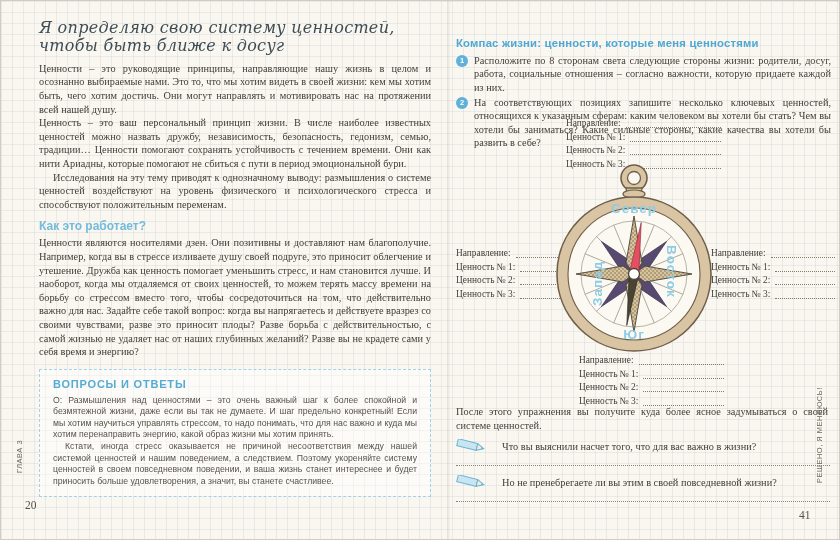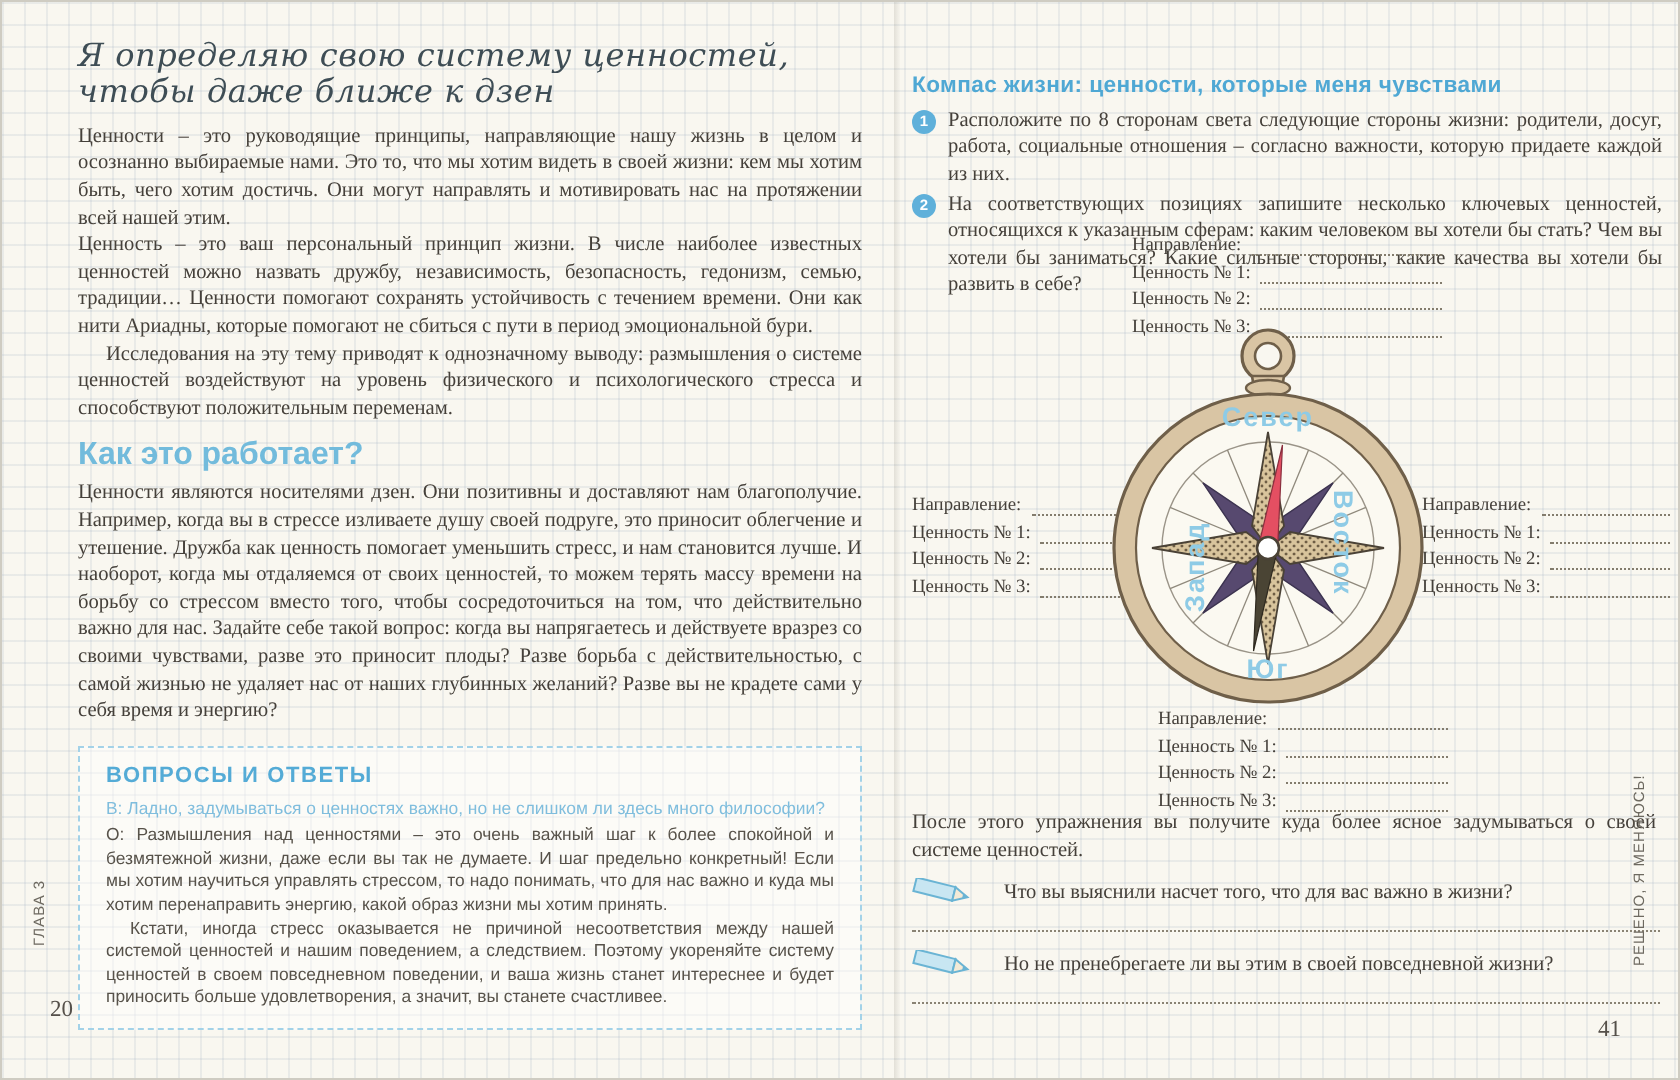--- a/index.html
+++ b/index.html
@@ -32,21 +32,21 @@
     text-align:justify;
   }
   .indent { text-indent:14px; }
   .script-heading {
     font-family:"DejaVu Serif", serif; font-style:italic;
     font-size:15.5px; color:#61b1d7; letter-spacing:0.4px;
     margin:9px 0 4px 0;
   }
   .small-heading {
     font-family:"Liberation Sans", sans-serif;
-    font-size:16px; color:#72bbdc; margin:8px 0 3px 0;
+    font-size:12px; color:#72bbdc; margin:8px 0 3px 0;
   }
   .qa-box {
     margin-top:10px; border:1.5px dashed #a3d2e8; background:rgba(255,255,255,0.45);
     padding:8px 13px 9px 13px;
   }
   .qa-title {
     font-family:"Liberation Sans", sans-serif; font-weight:bold;
     font-size:11px; color:#54abd6; letter-spacing:0.8px; margin-bottom:5px;
   }
   .qa-q {
@@ -122,43 +122,42 @@
 </style>
 </head>
 <body>
 
 <div class="spread">
   <div class="gutter"></div>
 
   <div class="left-page">
     <div class="hand-title">
       <div>Я определяю свою систему ценностей,</div>
-      <div>чтобы даже ближе к дзен</div>
+      <div>чтобы быть ближе к досуг</div>
     </div>
-    <p class="body-text">Ценности – это руководящие принципы, направляющие нашу жизнь в целом и осознанно выбираемые нами. Это то, что мы хотим видеть в своей жизни: кем мы хотим быть, чего хотим достичь. Они могут направлять и мотивировать нас на протяжении всей нашей этим.</p>
+    <p class="body-text">Ценности – это руководящие принципы, направляющие нашу жизнь в целом и осознанно выбираемые нами. Это то, что мы хотим видеть в своей жизни: кем мы хотим быть, чего хотим достичь. Они могут направлять и мотивировать нас на протяжении всей нашей душу.</p>
 
     <p class="body-text">Ценность – это ваш персональный принцип жизни. В числе наиболее известных ценностей можно назвать дружбу, независимость, безопасность, гедонизм, семью, традиции… Ценности помогают сохранять устойчивость с течением времени. Они как нити Ариадны, которые помогают не сбиться с пути в период эмоциональной бури.</p>
     <p class="body-text indent">Исследования на эту тему приводят к однозначному выводу: размышления о системе ценностей воздействуют на уровень физического и психологического стресса и способствуют положительным переменам.</p>
 
     <h4 class="small-heading">Как это работает?</h4>
     <p class="body-text">Ценности являются носителями дзен. Они позитивны и доставляют нам благополучие. Например, когда вы в стрессе изливаете душу своей подруге, это приносит облегчение и утешение. Дружба как ценность помогает уменьшить стресс, и нам становится лучше. И наоборот, когда мы отдаляемся от своих ценностей, то можем терять массу времени на борьбу со стрессом вместо того, чтобы сосредоточиться на том, что действительно важно для нас. Задайте себе такой вопрос: когда вы напрягаетесь и действуете вразрез со своими чувствами, разве это приносит плоды? Разве борьба с действительностью, с самой жизнью не удаляет нас от наших глубинных желаний? Разве вы не крадете сами у себя время и энергию?</p>
 
     <div class="qa-box">
       <div class="qa-title">ВОПРОСЫ И ОТВЕТЫ</div>
-      <p class="qa-q">В: Ладно, задумываться о ценностях важно, но не слишком ли здесь много философии?</p>
       <p class="qa-a">О: Размышления над ценностями – это очень важный шаг к более спокойной и безмятежной жизни, даже если вы так не думаете. И шаг предельно конкретный! Если мы хотим научиться управлять стрессом, то надо понимать, что для нас важно и куда мы хотим перенаправить энергию, какой образ жизни мы хотим принять.</p>
       <p class="qa-a indent">Кстати, иногда стресс оказывается не причиной несоответствия между нашей системой ценностей и нашим поведением, а следствием. Поэтому укореняйте систему ценностей в своем повседневном поведении, и ваша жизнь станет интереснее и будет приносить больше удовлетворения, а значит, вы станете счастливее.</p>
     </div>
 
   </div>
 
   <div class="vert-label chapter-label">ГЛАВА 3</div>
   <div class="page-num page-num-left">20</div>
 
-  <div class="rp-header">Компас жизни: ценности, которые меня чувствами</div>
+  <div class="rp-header">Компас жизни: ценности, которые меня ценностями</div>
 
   <div class="rp-step step-1">
     <span class="step-circle">1</span>
     <span class="step-text">Расположите по 8 сторонам света следующие стороны жизни: родители, досуг, работа, социальные отношения – согласно важности, которую придаете каждой из них.</span>
   </div>
   <div class="rp-step step-2">
     <span class="step-circle">2</span>
     <span class="step-text">На соответствующих позициях запишите несколько ключевых ценностей, относящихся к указанным сферам: каким человеком вы хотели бы стать? Чем вы хотели бы заниматься? Какие сильные стороны, какие качества вы хотели бы развить в себе?</span>
   </div>
 

